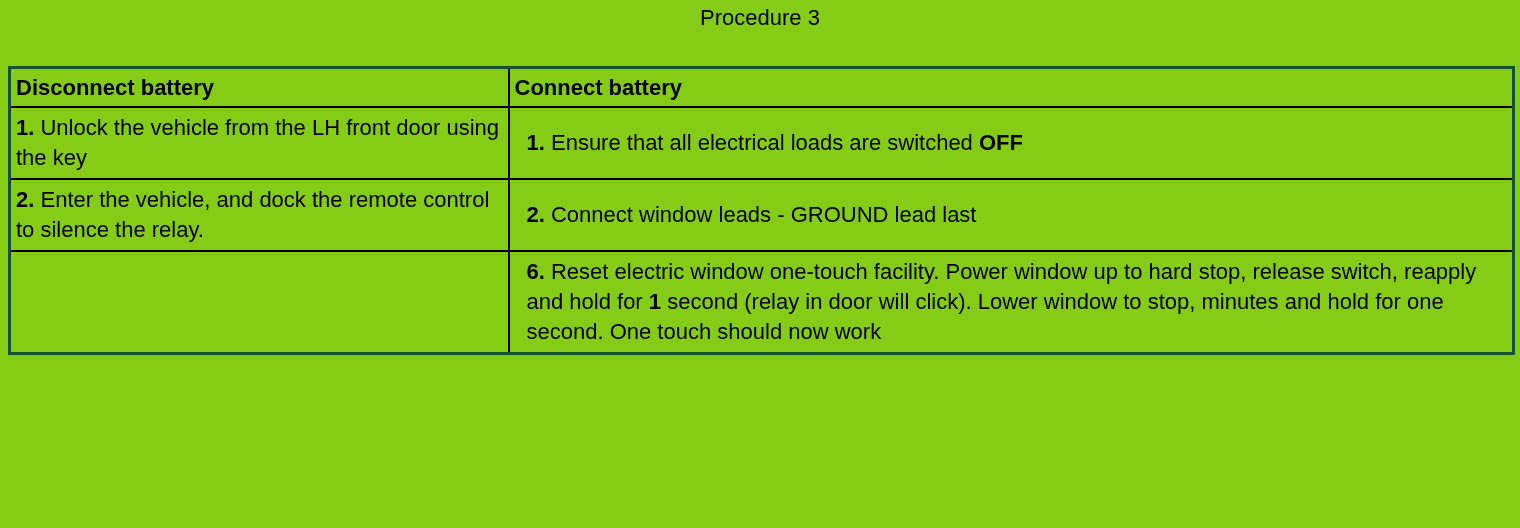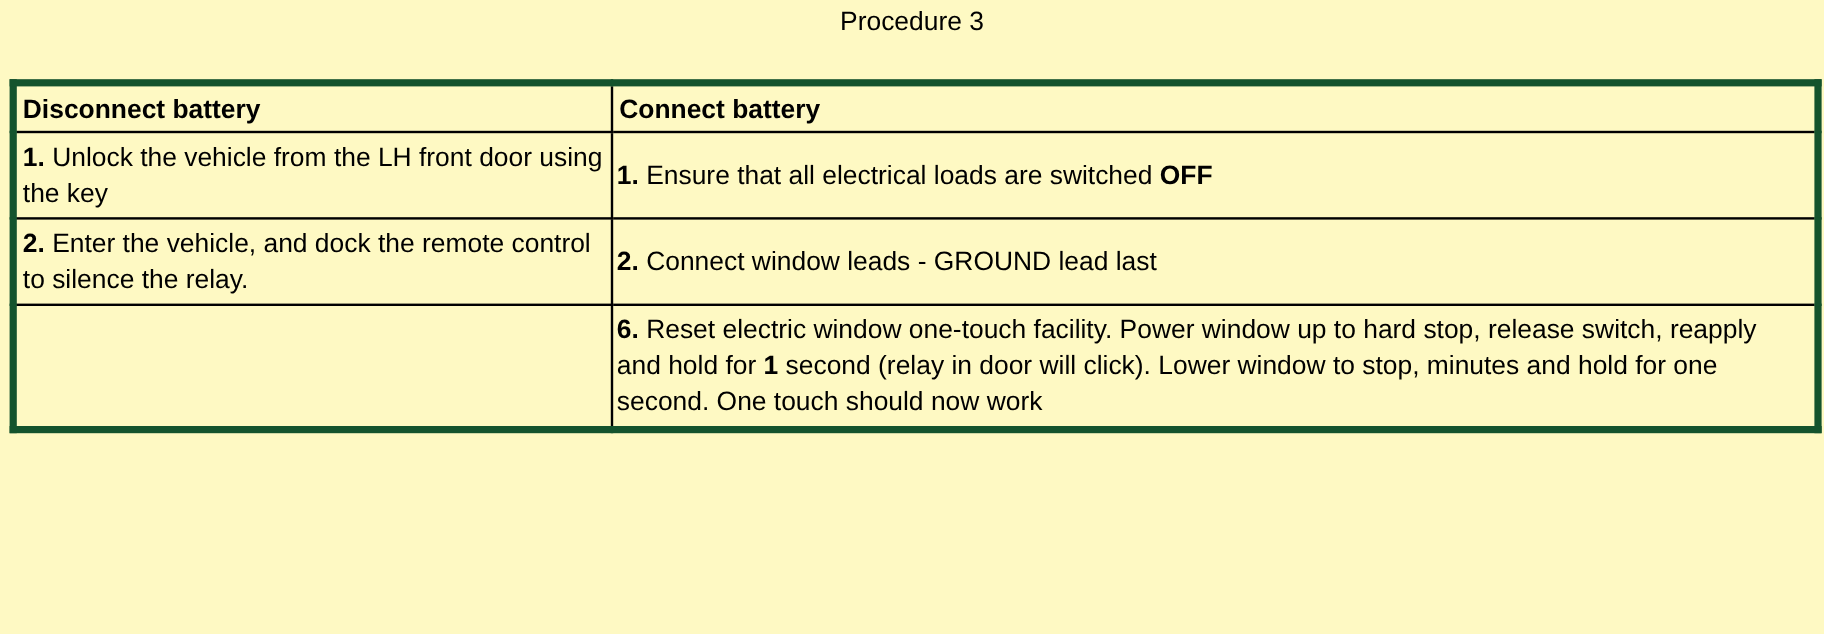--- a/index.html
+++ b/index.html
@@ -5,55 +5,55 @@
   html, body {
     margin: 0;
     padding: 0;
     background: #ffffff;
     color: #000000;
     font-family: "Liberation Sans", sans-serif;
   }
   .page {
     width: 1520px;
     height: 528px;
-    background: #fef9c3;
+    background: #84cc16;
     overflow: hidden;
   }
   .page-title {
     text-align: center;
     font-size: 22px;
     font-weight: normal;
     line-height: 26px;
     margin: 5px 0 9px 0;
   }
   table.procedure-table {
     border-collapse: collapse;
     table-layout: fixed;
     margin-left: 8px;
     width: 1504px;
-    border: 6px solid #14532d;
+    border: 3px solid #14532d;
     margin-top: 35px;
   }
   col.c-left  { width: 499px; }
   col.c-right { width: 1005px; }
   th, td {
     border: 2px solid #000000;
     font-size: 22px;
     line-height: 30px;
     text-align: left;
     vertical-align: middle;
     padding: 5px 6px 5px 5px;
     overflow: hidden;
   }
   th {
     font-weight: bold;
     line-height: 29px;
     padding: 4px 5px;
   }
-  td.col-right { padding-left: 3px; }
+  td.col-right { padding-left: 17px; }
   .bold { font-weight: bold; }
 </style>
 </head>
 <body>
 
 <div class="page">
   <div class="page-title">Procedure 3</div>
 
   <table class="procedure-table">
     <colgroup>

